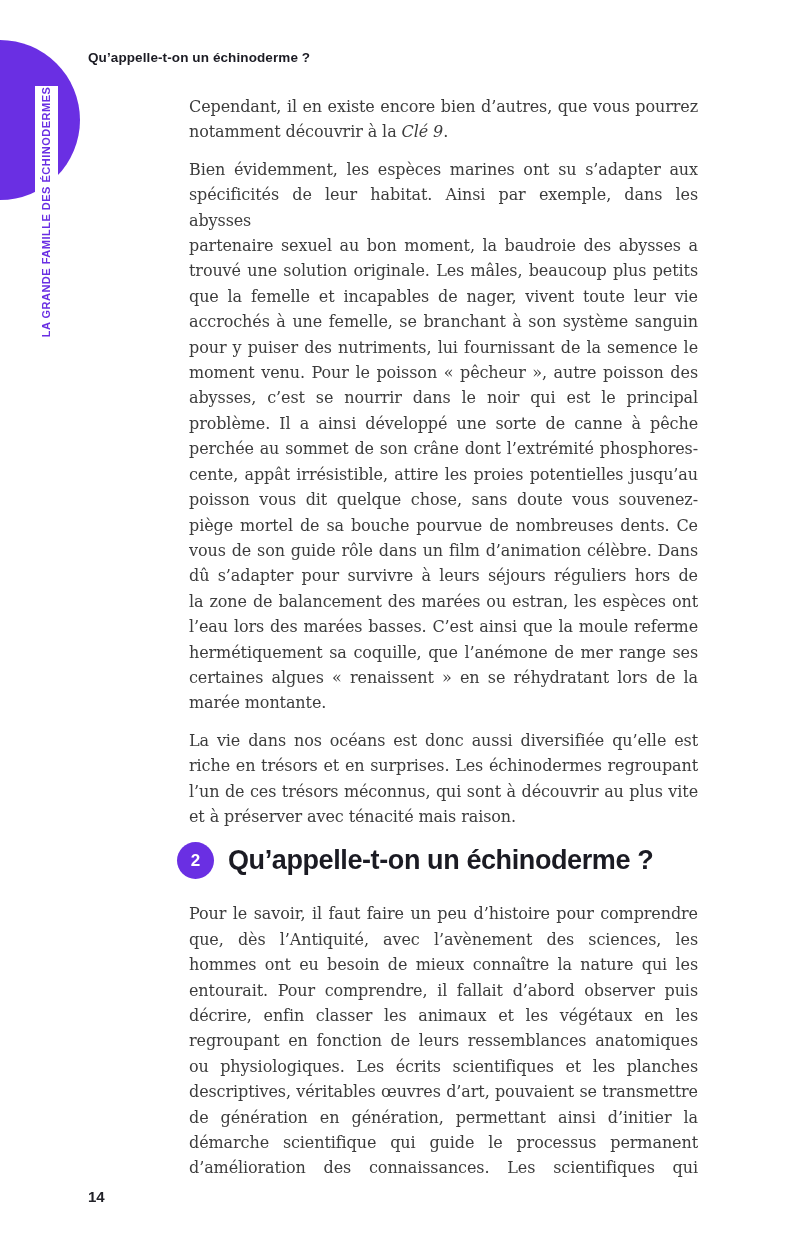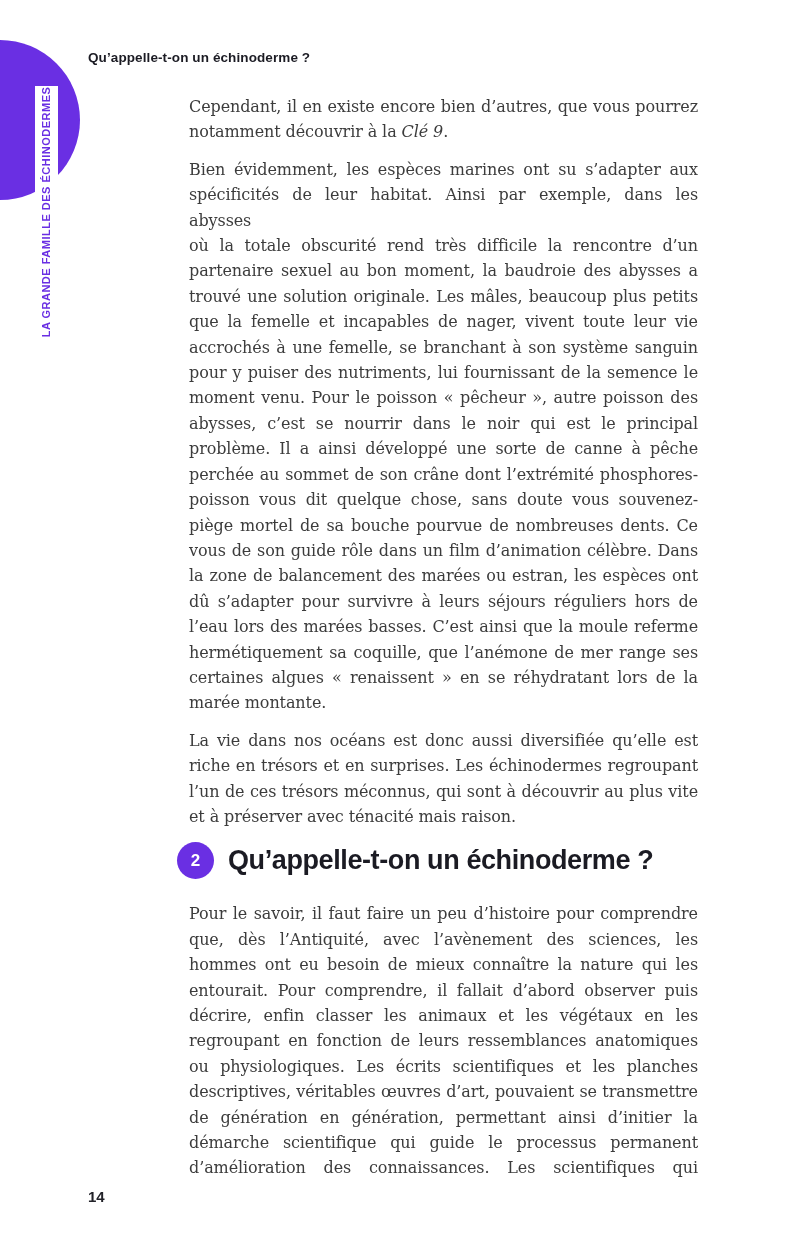--- a/index.html
+++ b/index.html
@@ -115,35 +115,35 @@
   <main class="column">
 
     <div class="para">
       <div class="jl">Cependant, il en existe encore bien d’autres, que vous pourrez</div>
       <div><span>notamment découvrir à la </span><em class="ital">Clé 9</em><span>.</span></div>
     </div>
 
     <div class="para">
         <div class="jl">Bien évidemment, les espèces marines ont su s’adapter aux</div>
         <div class="jl">spécificités de leur habitat. Ainsi par exemple, dans les abysses</div>
-        <div class="jl">où la totale obscurité rend très difficile la rencontre d’un</div>
         <div class="jl">partenaire sexuel au bon moment, la baudroie des abysses a</div>
         <div class="jl">trouvé une solution originale. Les mâles, beaucoup plus petits</div>
         <div class="jl">que la femelle et incapables de nager, vivent toute leur vie</div>
         <div class="jl">accrochés à une femelle, se branchant à son système sanguin</div>
         <div class="jl">pour y puiser des nutriments, lui fournissant de la semence le</div>
         <div class="jl">moment venu. Pour le poisson « pêcheur », autre poisson des</div>
         <div class="jl">abysses, c’est se nourrir dans le noir qui est le principal</div>
         <div class="jl">problème. Il a ainsi développé une sorte de canne à pêche</div>
         <div class="jl">perchée au sommet de son crâne dont l’extrémité phosphores-</div>
+        <div class="jl">cente, appât irrésistible, attire les proies potentielles jusqu’au</div>
         <div class="jl">poisson vous dit quelque chose, sans doute vous souvenez-</div>
         <div class="jl">piège mortel de sa bouche pourvue de nombreuses dents. Ce</div>
         <div class="jl">vous de son guide rôle dans un film d’animation célèbre. Dans</div>
+        <div class="jl">dû s’adapter pour survivre à leurs séjours réguliers hors de</div>
         <div class="jl">la zone de balancement des marées ou estran, les espèces ont</div>
-        <div class="jl">dû s’adapter pour survivre à leurs séjours réguliers hors de</div>
         <div class="jl">l’eau lors des marées basses. C’est ainsi que la moule referme</div>
         <div class="jl">hermétiquement sa coquille, que l’anémone de mer range ses</div>
         <div class="jl">certaines algues « renaissent » en se réhydratant lors de la</div>
         <div class="jl jl-last">marée montante.</div>
       </div>
 
     <div class="para">
         <div class="jl">La vie dans nos océans est donc aussi diversifiée qu’elle est</div>
         <div class="jl">riche en trésors et en surprises. Les échinodermes regroupant</div>
         <div class="jl">l’un de ces trésors méconnus, qui sont à découvrir au plus vite</div>

